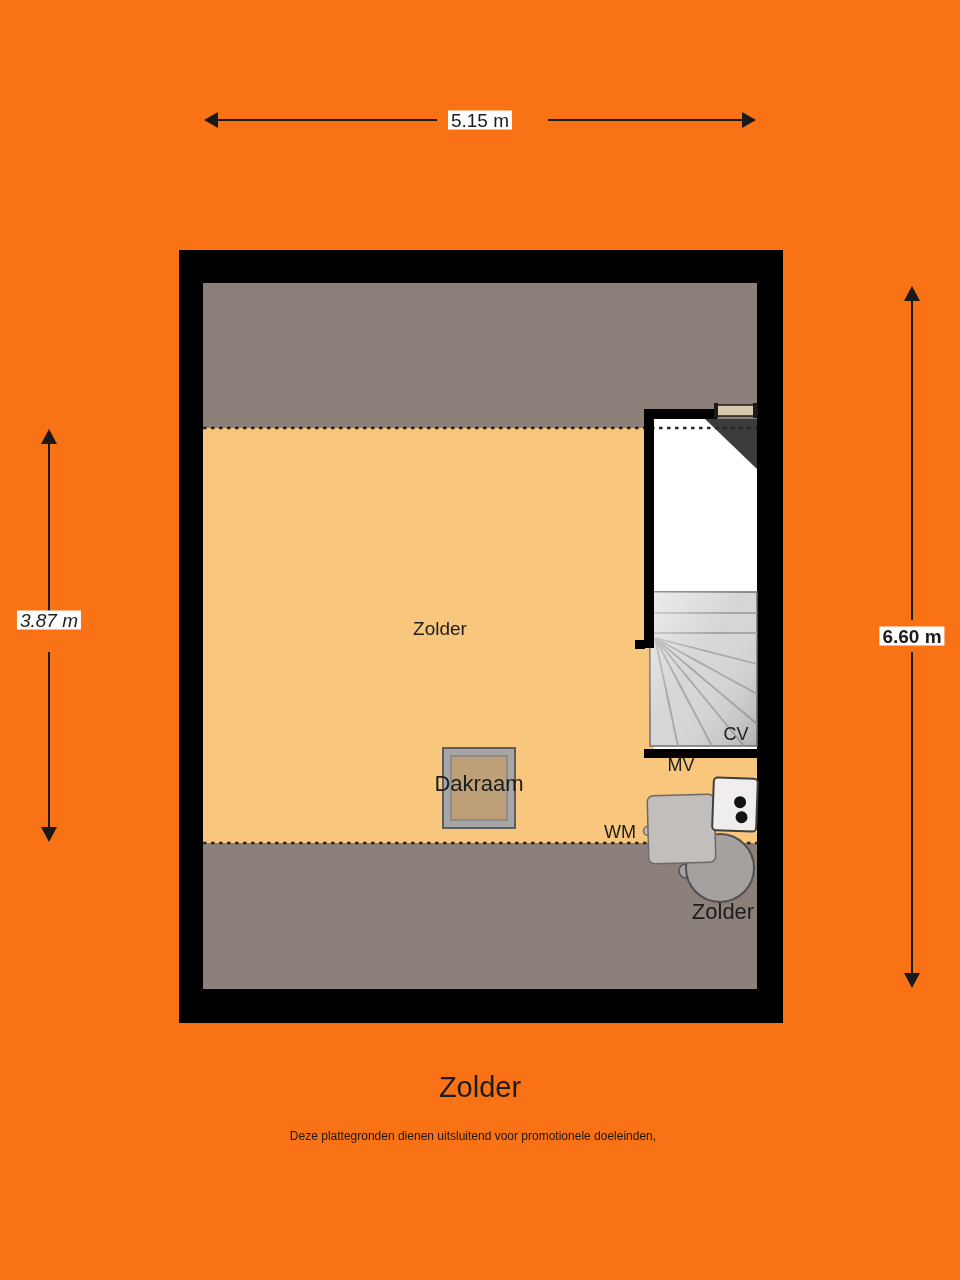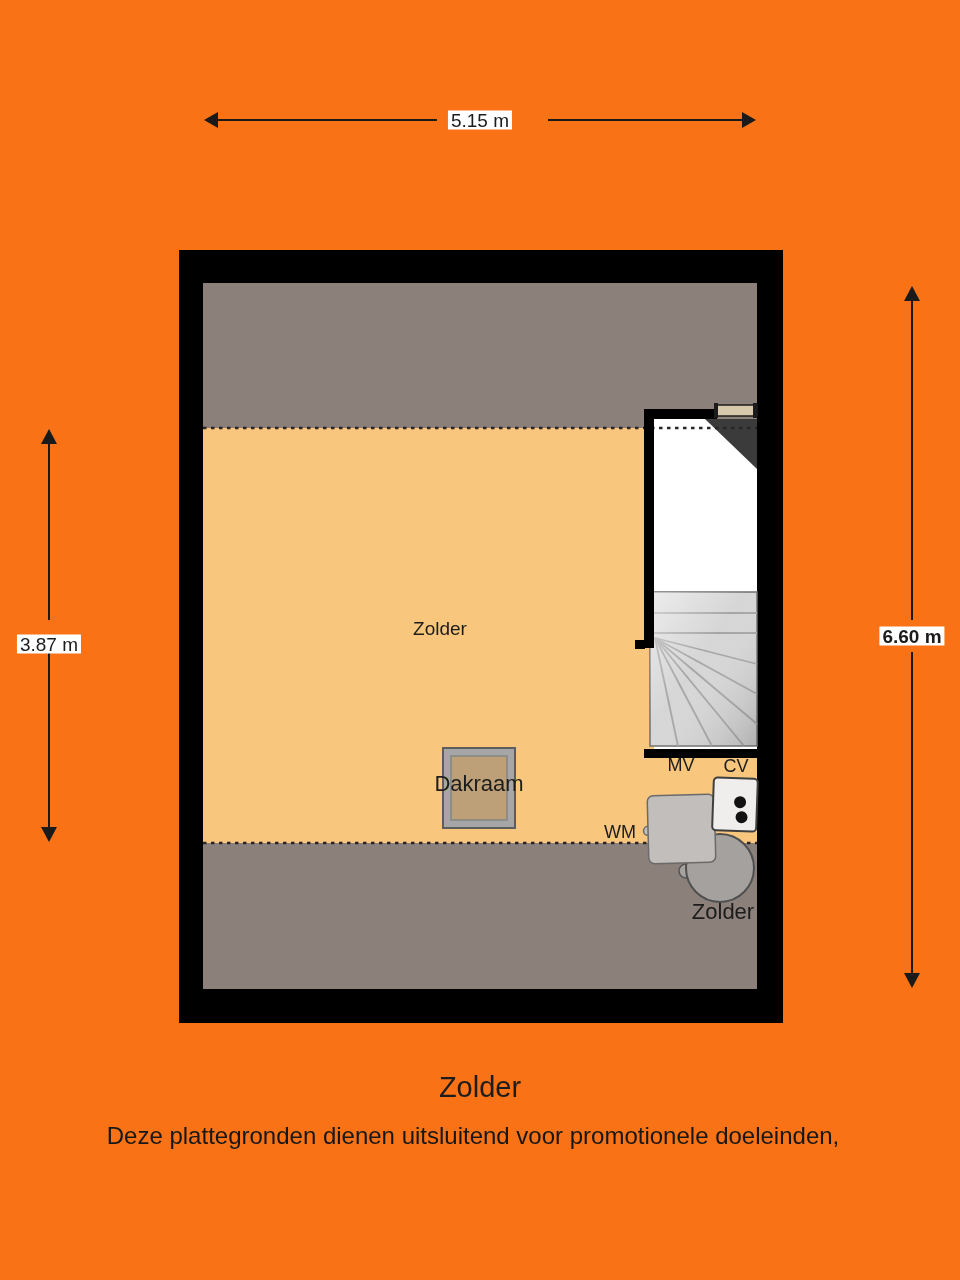--- a/index.html
+++ b/index.html
@@ -10,21 +10,21 @@
   .plan-svg{position:absolute;left:0;top:0;}
   .lbl{
     position:absolute;transform:translate(-50%,-50%);
     white-space:nowrap;color:#1c1c1c;line-height:1;
   }
   .dim{font-size:19px;background:#ffffff;padding:0 3px;}
   .room-lbl{font-size:19px;}
   .fix-lbl{font-size:18px;}
   .fix-lbl-sm{font-size:22px;}
   .footer-title{font-size:29px;}
-  .disclaimer{font-size:24px;color:#171717;}
+  .disclaimer{font-size:12px;color:#171717;}
 </style>
 </head>
 <body>
 
 <div class="stage">
 
   <svg class="plan-svg" width="960" height="1280" viewBox="0 0 960 1280">
     <defs>
       <linearGradient id="shade" x1="0" y1="0" x2="1" y2="1">
         <stop offset="0" stop-color="#ffffff" stop-opacity="0.55"></stop>
@@ -110,27 +110,27 @@
       <polygon points="49,842 41,827 57,827" stroke="none"></polygon>
 
       <path d="M912,300 L912,620"></path>
       <path d="M912,652 L912,974"></path>
       <polygon points="912,286 904,301 920,301" stroke="none"></polygon>
       <polygon points="912,988 904,973 920,973" stroke="none"></polygon>
     </g>
   </svg>
 
   <div class="lbl dim" style="left:480px;top:120px;">5.15 m</div>
-  <div class="lbl dim" style="left:49px;top:644px;">3.87 m</div>
+  <div class="lbl dim" style="left:49px;top:620px;font-style:italic;">3.87 m</div>
   <div class="lbl dim" style="left:912px;top:636px;font-weight:bold;">6.60 m</div>
 
   <div class="lbl room-lbl" style="left:440px;top:628px;">Zolder</div>
 
   <div class="lbl fix-lbl-sm" style="left:479px;top:784px;">Dakraam</div>
   <div class="lbl fix-lbl" style="left:681px;top:765px;">MV</div>
-  <div class="lbl fix-lbl" style="left:736px;top:766px;">CV</div>
+  <div class="lbl fix-lbl" style="left:736px;top:734px;">CV</div>
   <div class="lbl fix-lbl" style="left:620px;top:832px;">WM</div>
   <div class="lbl fix-lbl-sm" style="left:723px;top:912px;">Zolder</div>
 
   <div class="lbl footer-title" style="left:480px;top:1087px;">Zolder</div>
   <div class="lbl disclaimer" style="left:473px;top:1136px;">Deze plattegronden dienen uitsluitend voor promotionele doeleinden,</div>
 
 </div>
 
 </body></html>

